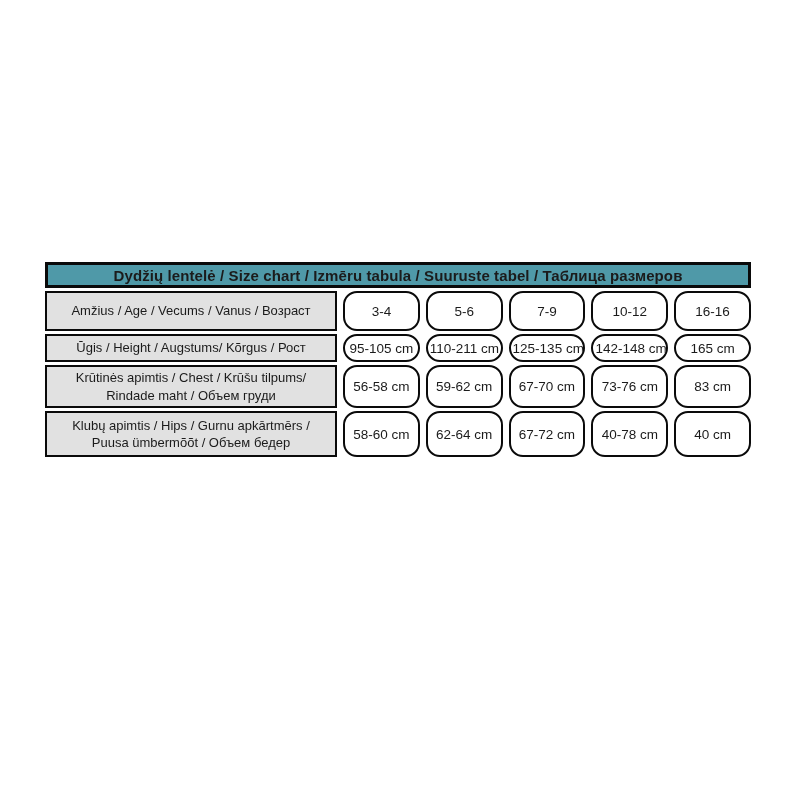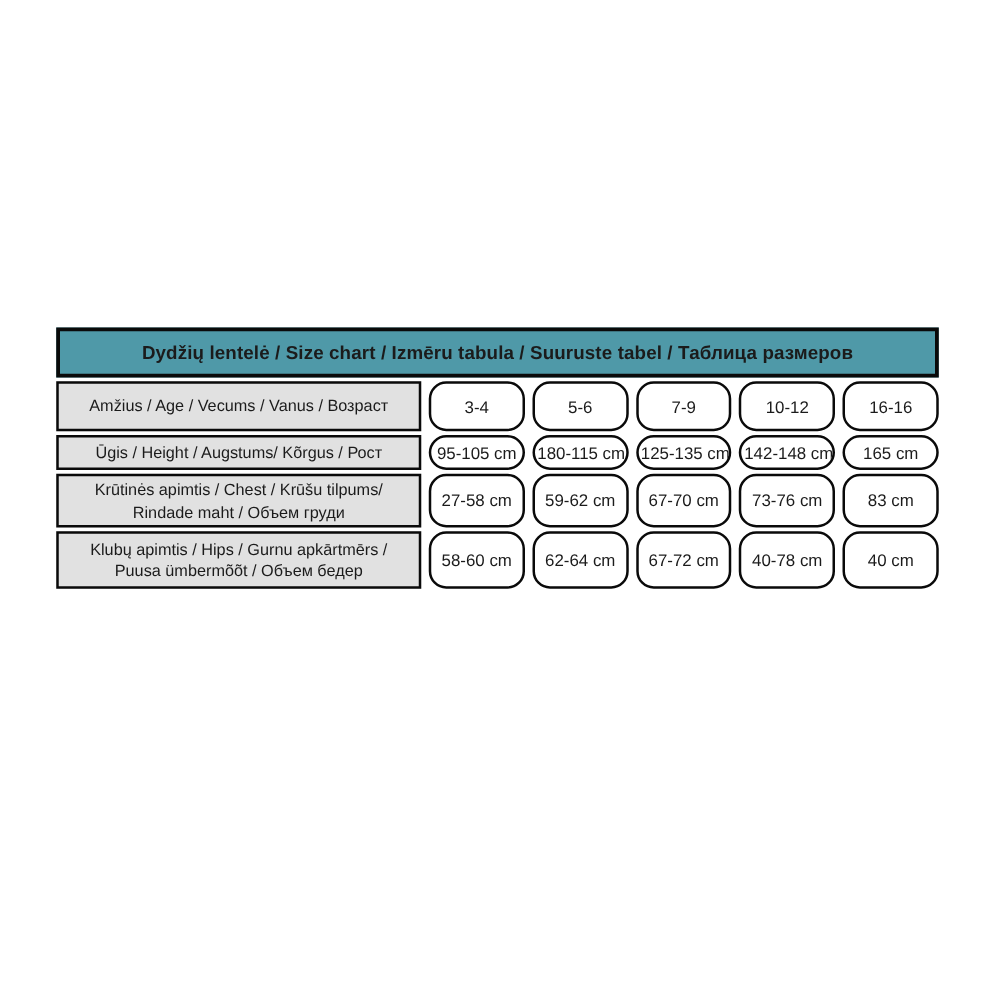--- a/index.html
+++ b/index.html
@@ -29,21 +29,21 @@
     border: 2px solid var(--border, #0a0a0a);
     text-align: center;
     vertical-align: middle;
     overflow: hidden;
   }
   td.hdr {
     background: var(--header-bg, #4f99a8);
     border-width: 3px;
     font-weight: 700;
     font-size: 15px;
-    height: 40px;
+    height: 26px;
     letter-spacing: 0.1px;
   }
   td.lbl {
     background: var(--label-bg, #e1e1e1);
     font-size: 13px;
     line-height: 1.35;
     padding: 2px 12px;
   }
   td.val {
     background: var(--value-bg, #ffffff);
@@ -74,28 +74,28 @@
       <td class="lbl">Amžius / Age / Vecums / Vanus / Возраст</td>
       <td class="val">3-4</td>
       <td class="val">5-6</td>
       <td class="val">7-9</td>
       <td class="val">10-12</td>
       <td class="val">16-16</td>
     </tr>
     <tr class="r-height">
       <td class="lbl">Ūgis / Height / Augstums/ Kõrgus / Рост</td>
       <td class="val">95-105 cm</td>
-      <td class="val">180-115 cm</td>
+      <td class="val">110-211 cm</td>
       <td class="val">125-135 cm</td>
       <td class="val">142-148 cm</td>
       <td class="val">165 cm</td>
     </tr>
     <tr class="r-chest">
       <td class="lbl">Krūtinės apimtis / Chest / Krūšu tilpums/ Rindade maht / Объем груди</td>
-      <td class="val">27-58 cm</td>
+      <td class="val">56-58 cm</td>
       <td class="val">59-62 cm</td>
       <td class="val">67-70 cm</td>
       <td class="val">73-76 cm</td>
       <td class="val">83 cm</td>
     </tr>
     <tr class="r-hips">
       <td class="lbl">Klubų apimtis / Hips / Gurnu apkārtmērs / Puusa ümbermõõt / Объем бедер</td>
       <td class="val">58-60 cm</td>
       <td class="val">62-64 cm</td>
       <td class="val">67-72 cm</td>

